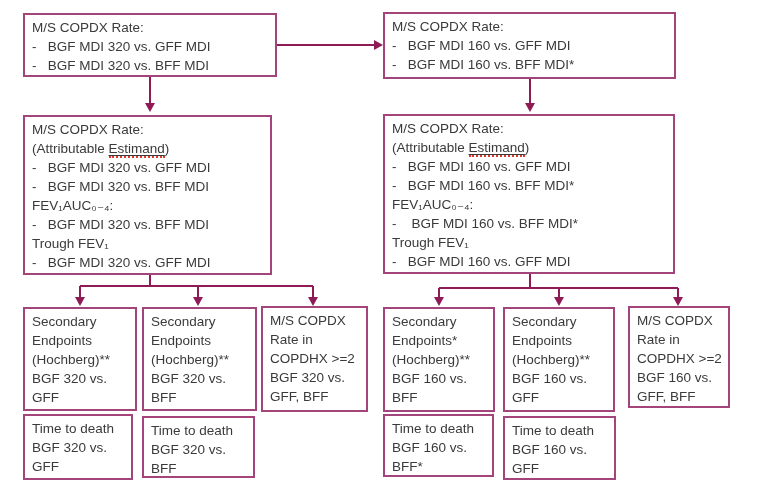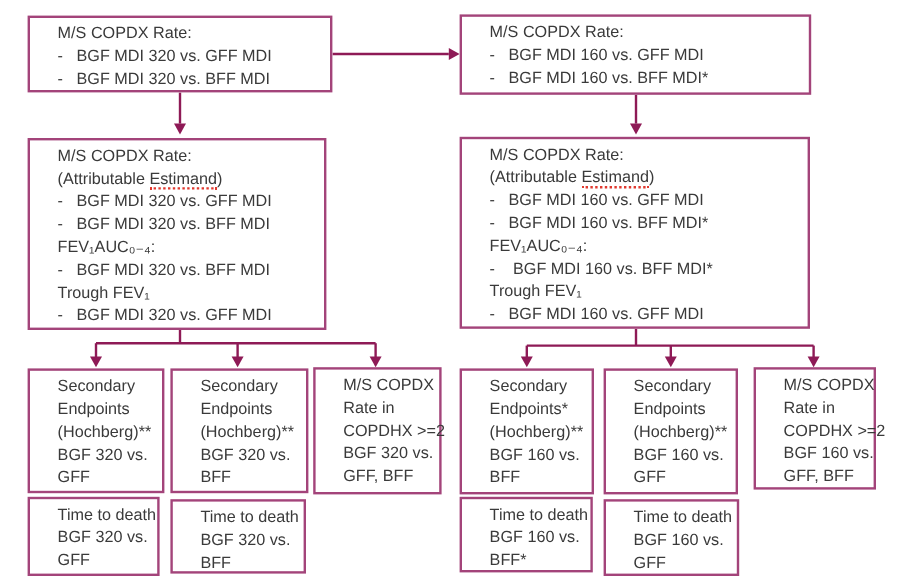--- a/index.html
+++ b/index.html
@@ -12,25 +12,26 @@
     overflow:hidden;
   }
   #arrow-layer{position:absolute;left:0;top:0;width:765px;height:487px;}
   .box{
     position:absolute;
     border:2px solid #a3447a;
     background:#ffffff;
     box-sizing:border-box;
     font-size:13.5px;
     line-height:19px;
-    padding:3px 6px 2px 23px;
+    padding:3px 6px 2px 7px;
   }
   .pre{white-space:pre;}
   .line{white-space:pre;}
   .estimand{
+    text-decoration:underline;
     text-underline-offset:2px;
     border-bottom:2px dotted #e0392f;
   }
   
   #b-l1-320{left:23px;top:13px;width:254px;height:64px;}
   #b-l1-160{left:383px;top:12px;width:293px;height:67px;}
   
   #b-l2-320{left:23px;top:115px;width:249px;height:160px;}
   #b-l2-160{left:383px;top:114px;width:292px;height:160px;}
   

